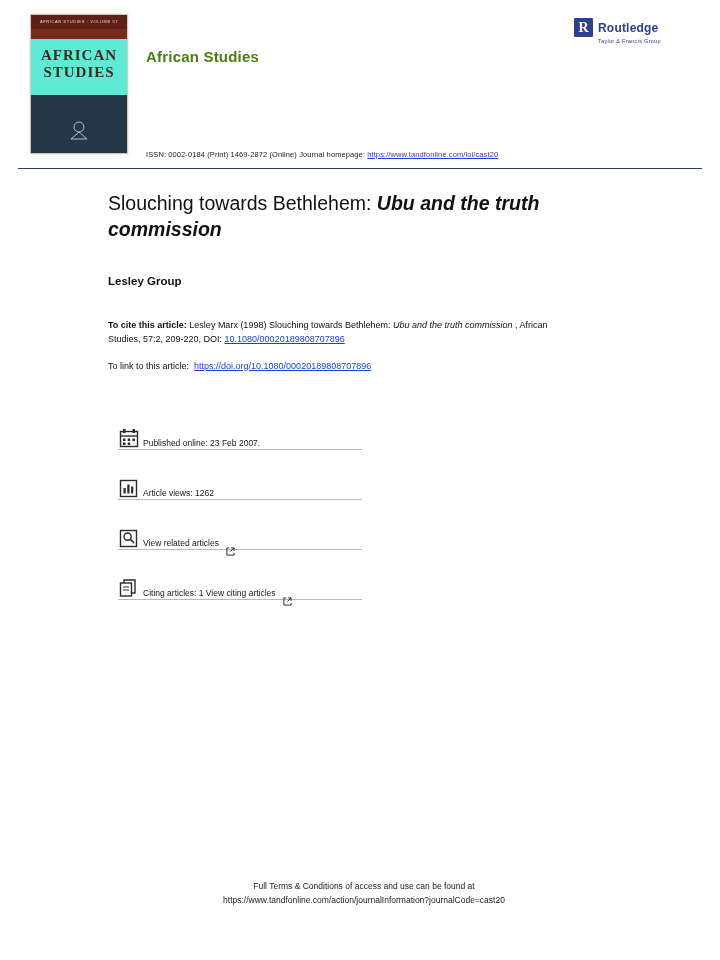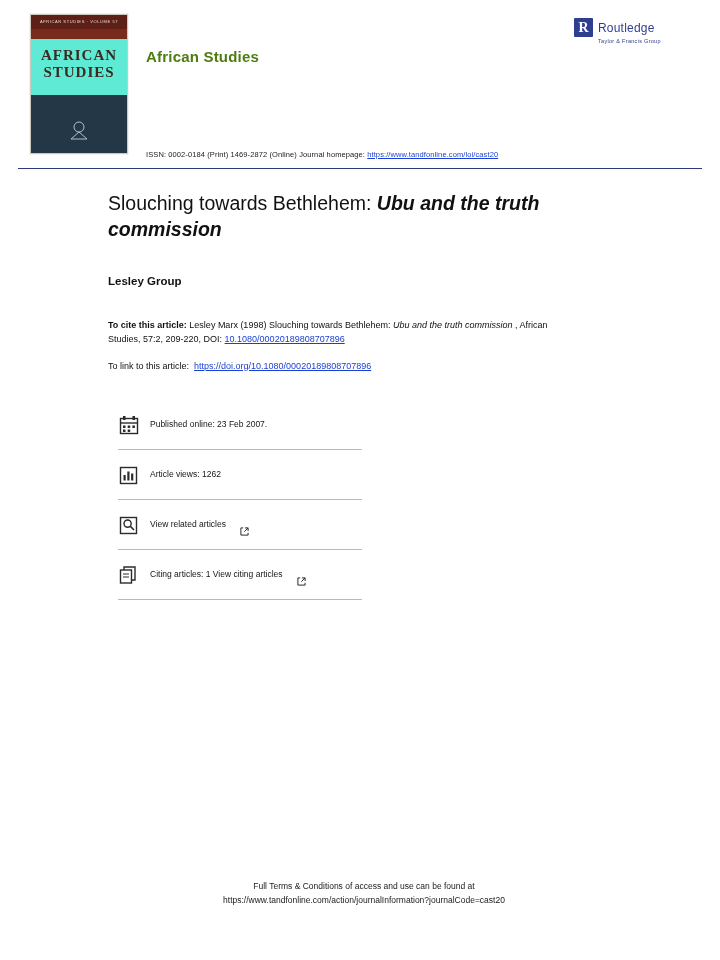--- a/index.html
+++ b/index.html
@@ -108,21 +108,21 @@
     font-family: "Liberation Serif", serif;
     font-size: 14px;
     font-weight: bold;
     line-height: 19px;
     text-align: center;
     border-radius: 1px;
   }
   .routledge .r-name {
     font-size: 12px;
     color: #2e3f8f;
-    font-weight: normal;
+    font-weight: bold;
     letter-spacing: 0.2px;
   }
   .routledge .r-sub {
     margin-left: 24px;
     font-size: 5.5px;
     color: #2e3f8f;
     letter-spacing: 0.3px;
     margin-top: 1px;
   }
   .issn-line {
@@ -199,22 +199,22 @@
     position: absolute;
     left: 118px;
     top: 400px;
     width: 244px;
   }
   .metric {
     position: relative;
     height: 49px;
     border-bottom: 1px solid #b9b9b9;
     display: flex;
-    align-items: center;
-    gap: 10px;
+    align-items: flex-end;
+    gap: 3px;
   }
   .metric:first-child { border-top: none; }
   .metric .ic {
     width: 22px;
     height: 22px;
     flex: 0 0 22px;
     display: flex;
     align-items: center;
     justify-content: center;
     color: #2b2b2b;

